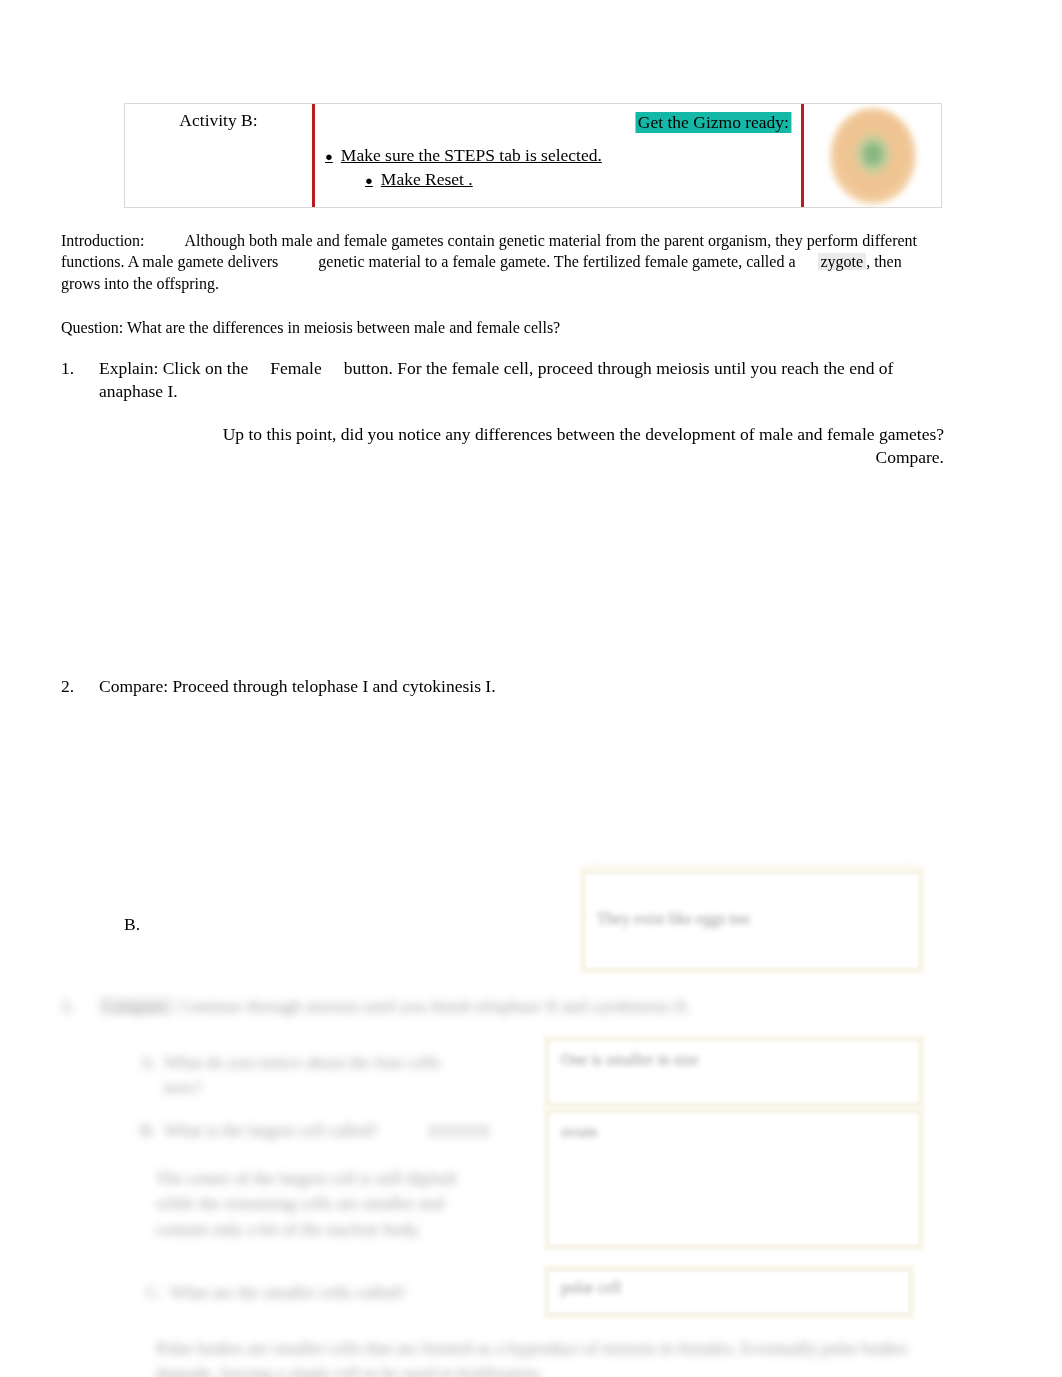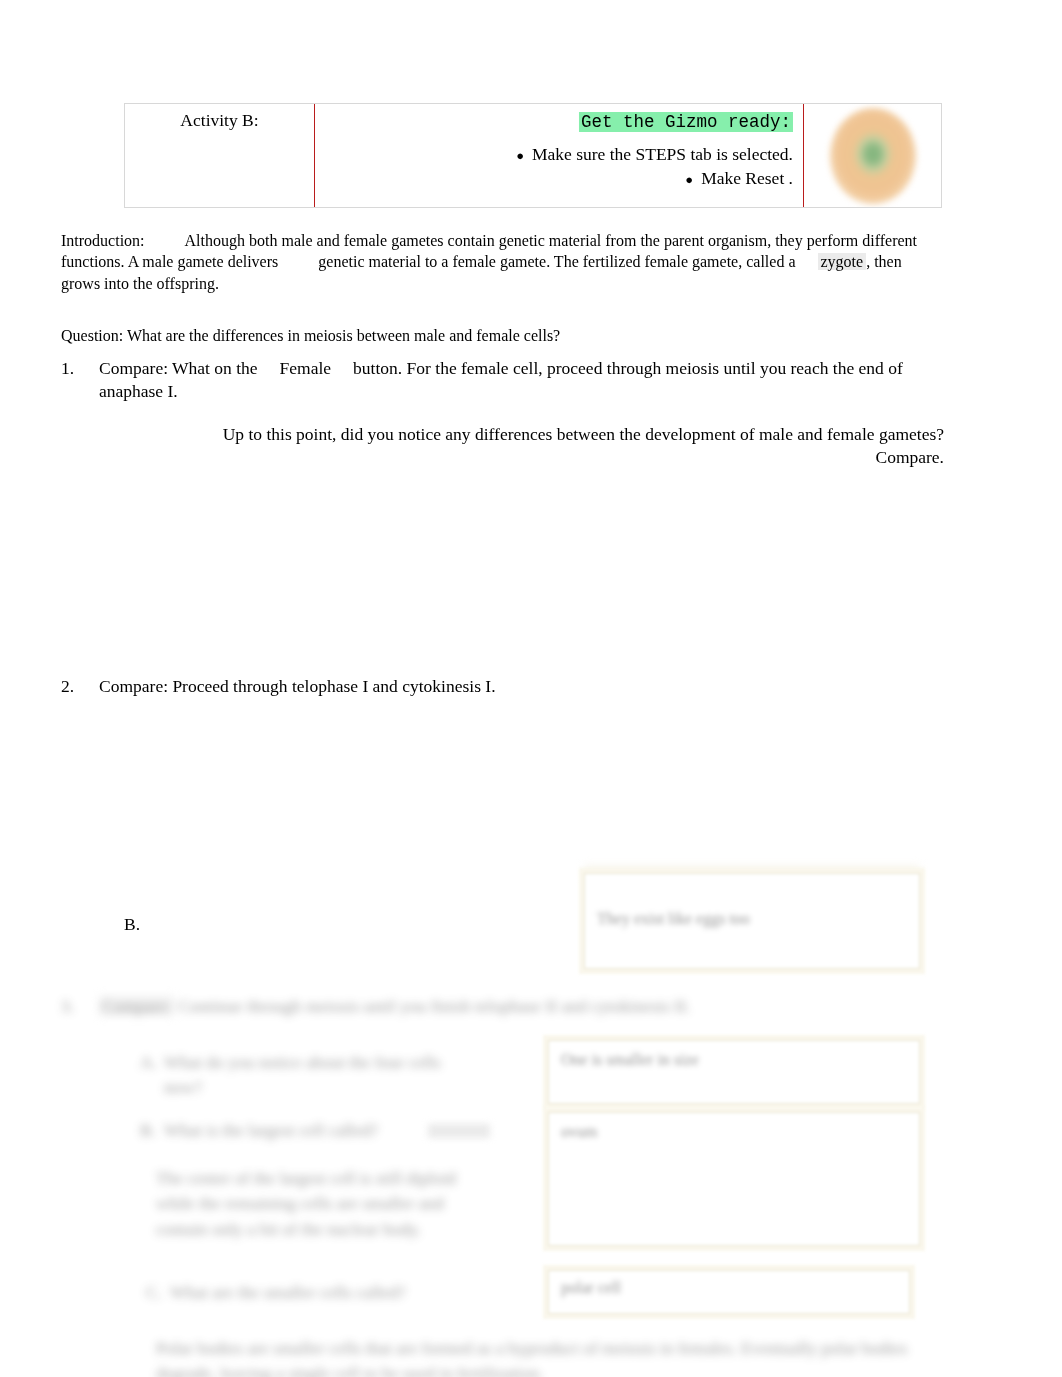--- a/index.html
+++ b/index.html
@@ -28,21 +28,21 @@
     top: 103px;
     width: 818px;
     height: 105px;
     display: flex;
     border: 1px solid #d8d8d8;
     box-sizing: border-box;
     background: #ffffff;
   }
   .act-cell {
     box-sizing: border-box;
-    border-right: 1px solid #b91c1c;
+    border-right: 3px solid #b91c1c;
     position: relative;
   }
   .act-cell:last-child { border-right: none; }
 
   .act-cell-title {
     width: 190px;
     padding: 6px 10px 0 10px;
   }
   .act-title-top {
     text-align: center;
@@ -57,37 +57,37 @@
     padding-left: 4px;
   }
 
   .act-cell-ready {
     width: 489px;
     padding: 8px 10px 0 10px;
   }
   .ready-heading {
     text-align: center;
     font-size: 17.5px;
-    background: #86efac;
+    background: #14b8a6;
     display: inline-block;
     position: relative;
     left: 50%;
     transform: translateX(-50%);
     padding: 0 2px;
-    font-family: Liberation Mono, monospace;
   }
   .ready-list {
     margin: 10px 0 0 0;
     padding: 0;
     list-style: none;
     font-size: 17.5px;
   }
   .ready-list li {
     line-height: 1.38;
-    text-align: right;
+    text-align: left;
+    text-decoration: underline;
   }
   .ready-list li .bullet {
     font-size: 13px;
     vertical-align: middle;
     margin-right: 8px;
   }
   .ready-list li.indented { padding-left: 40px; }
 
   .act-cell-image {
     flex: 1;
@@ -126,21 +126,21 @@
   }
   .hl {
     background: #ebebeb;
     padding: 0 3px;
   }
   .sp-wide { display: inline-block; width: 40px; }
   .sp-mid  { display: inline-block; width: 22px; }
 
   .question-line {
     left: 61px;
-    top: 325px;
+    top: 317px;
     width: 880px;
   }
 
   
   .num-item {
     position: absolute;
     font-size: 17.5px;
     line-height: 1.33;
     display: flex;
   }
@@ -287,21 +287,21 @@
 
   <div class="para intro">
     <span>Introduction:</span><span class="sp-wide"></span><span>Although both male and female gametes contain genetic material from the parent organism, they perform different functions. A male gamete delivers</span><span class="sp-wide"></span><span>genetic material to a female gamete. The fertilized female gamete, called a</span><span class="sp-mid"></span><span class="hl">zygote</span><span>, then grows into the offspring.</span>
   </div>
 
   <div class="para question-line">Question: What are the differences in meiosis between male and female cells?</div>
 
   <div class="num-item item1">
     <div class="num-marker">1.</div>
     <div class="num-body">
-      <span>Compare: What on the</span><span class="sp-mid"></span><span>Female</span><span class="sp-mid"></span><span>button. For the female cell, proceed through meiosis until you reach the end of anaphase I.</span>
+      <span>Explain: Click on the</span><span class="sp-mid"></span><span>Female</span><span class="sp-mid"></span><span>button. For the female cell, proceed through meiosis until you reach the end of anaphase I.</span>
     </div>
   </div>
 
   <div class="item1-sub">
     <span>Up to this point, did you notice any differences between the development of male and female gametes?</span><br>
     <span class="explain-indent"></span><span>Compare.</span>
   </div>
 
   <div class="num-item item2">
     <div class="num-marker">2.</div>

